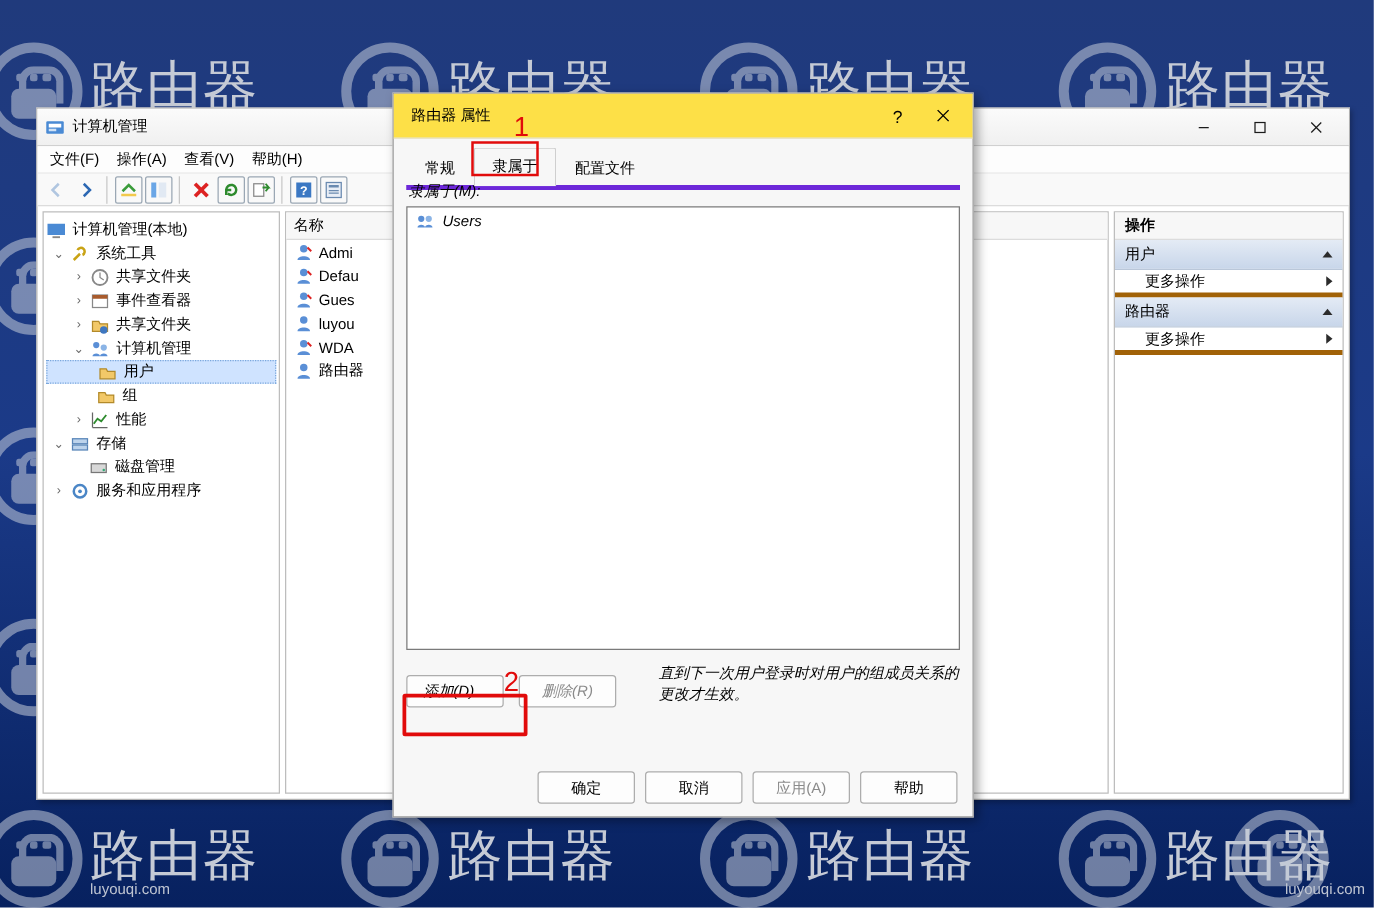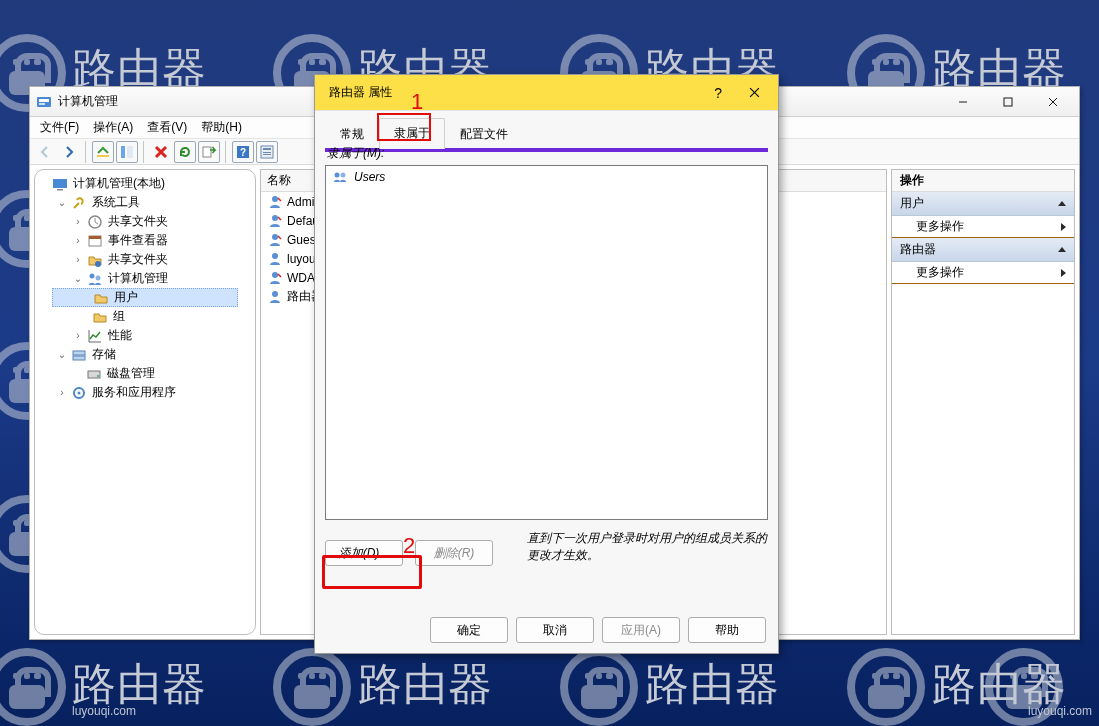--- a/index.html
+++ b/index.html
@@ -27,36 +27,36 @@
   .menuitem{padding:2px 6px;}
   .toolbar{height:26px;display:flex;align-items:center;gap:2px;padding:2px 4px;border-bottom:1px solid #dcdcdc;background:#f9f9f9;}
   .tbtn{width:22px;height:22px;display:flex;align-items:center;justify-content:center;border:1px solid transparent;border-radius:2px;}
   .tbtn.box{border:1px solid #9aa7b4;}
   .tbtn.disabled{opacity:.35;}
   .sep{width:2px;height:22px;border-left:1px solid #c7c7c7;margin:0 3px;}
   .tbtn svg{width:16px;height:16px;}
 
   .client{position:absolute;left:0;right:0;top:78px;bottom:0;display:flex;}
   .pane{border:1px solid #bdbdbd;background:#fff;margin:4px;}
-  .tree{width:222px;margin-left:4px;margin-right:2px;padding:4px 17px;font-size:12px;overflow:hidden;border-radius:10px;}
+  .tree{width:190px;margin-left:4px;margin-right:2px;padding:4px 2px;font-size:12px;overflow:hidden;}
   .trline{display:flex;align-items:center;height:19px;gap:3px;white-space:nowrap;}
   .tw{width:12px;text-align:center;color:#6b6b6b;font-size:10px;}
   .ticon{width:16px;height:16px;display:flex;align-items:center;justify-content:center;}
   .ticon svg{width:16px;height:16px;}
   .trline.sel{background:#cfe3ff;border:1px dotted #7aa7dc;}
   .tlabel{padding:0 2px;}
 
   .list{flex:1;margin-left:2px;margin-right:2px;display:flex;flex-direction:column;}
   .lheader{height:22px;display:flex;align-items:center;padding:0 6px;background:#f7f7f7;border-bottom:1px solid #dcdcdc;font-weight:400;}
   .litem{display:flex;align-items:center;height:19px;padding:0 6px;gap:4px;}
 
   .actions{width:184px;margin-left:2px;margin-right:4px;display:flex;flex-direction:column;}
   .ah{height:22px;display:flex;align-items:center;padding:0 8px;background:#f7f7f7;border-bottom:1px solid #dcdcdc;font-weight:bold;}
   .asec{height:24px;display:flex;align-items:center;justify-content:space-between;padding:0 8px;background:linear-gradient(#e4ebf5,#c8d6ea);border-bottom:1px solid #bac7d9;}
-  .amore{height:22px;display:flex;align-items:center;justify-content:space-between;padding:0 8px 0 24px;border-bottom:1px solid #a16207;}
+  .amore{height:22px;display:flex;align-items:center;justify-content:space-between;padding:0 8px 0 24px;border-bottom:4px solid #a16207;}
   .arrow-up{width:0;height:0;border-left:4px solid transparent;border-right:4px solid transparent;border-bottom:5px solid #2b2b2b;}
   .arrow-right{width:0;height:0;border-top:4px solid transparent;border-bottom:4px solid transparent;border-left:5px solid #2b2b2b;}
 
   
   .dlg{position:absolute;left:314px;top:74px;width:465px;height:580px;background:#f7f7f7;border:1px solid #9a9a9a;box-shadow:3px 3px 8px rgba(0,0,0,.35);}
   .dlg .titlebar{background:#fde047;border-bottom:1px solid #e3e3e3;height:36px;}
   .dlg .title{padding-left:8px;}
   .dlg .help{padding:0 12px;font-size:14px;}
   .dlg .close svg{width:11px;height:11px;}
   .tabs{display:flex;align-items:center;margin:6px 10px 0 10px;border-bottom:4px solid #6d28d9;}

